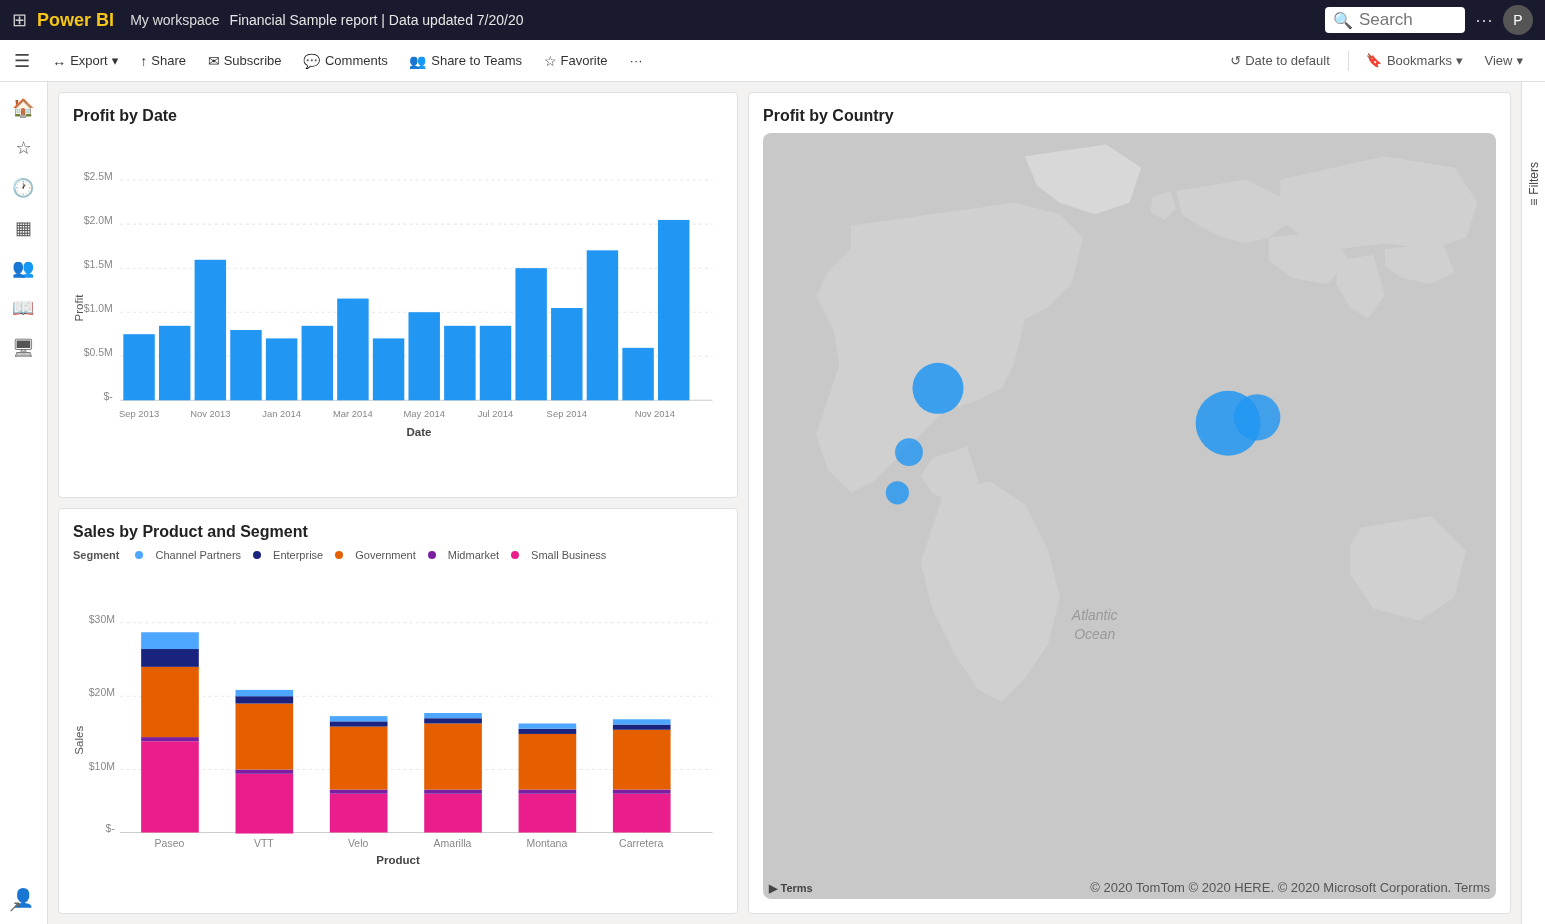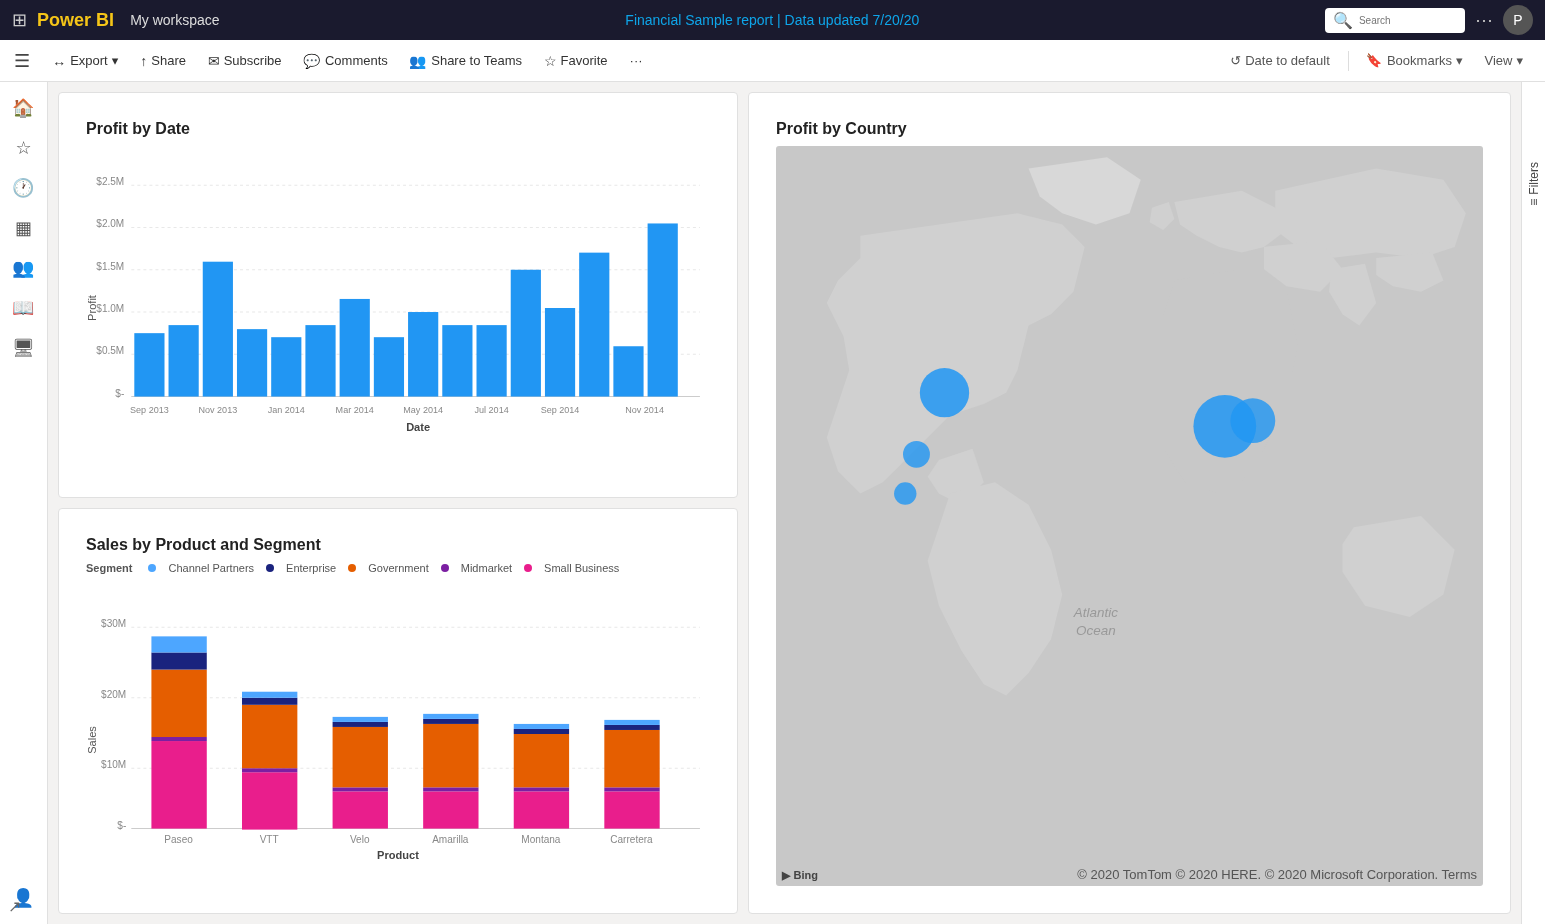--- a/index.html
+++ b/index.html
@@ -11,26 +11,26 @@
       background: #1a1a2e;
       display: flex;
       align-items: center;
       padding: 0 12px;
       gap: 10px;
       color: white;
     }
     .top-bar .grid-icon { color: #ccc; font-size: 18px; cursor: pointer; }
     .top-bar .logo { color: #f5c518; font-weight: bold; font-size: 18px; margin-right: 6px; }
     .top-bar .workspace { color: #ddd; font-size: 14px; }
-    .top-bar .report-title { flex: 1; text-align: center; color: #0ea5e9; font-size: 14px; }
+    .top-bar .report-title { flex: 1; color: #e5e5e5; font-size: 14px; }
     .top-bar .search-box {
       display: flex; align-items: center; background: white;
       border-radius: 4px; padding: 3px 8px; gap: 6px; width: 140px;
     }
-    .top-bar .search-box input { border: none; outline: none; font-size: 10px; width: 100px; }
+    .top-bar .search-box input { border: none; outline: none; font-size: 17px; width: 100px; }
     .top-bar .more-icon { color: #ccc; font-size: 18px; cursor: pointer; }
     .top-bar .avatar {
       width: 30px; height: 30px; border-radius: 50%; background: #555;
       display: flex; align-items: center; justify-content: center; color: white; font-size: 14px;
     }
 
     
     .toolbar {
       height: 42px;
       background: #fff;
@@ -98,21 +98,21 @@
       overflow: hidden;
     }
 
     
     .chart-panel {
       background: #fff;
       border: 1px solid #e0e0e0;
       border-radius: 4px;
       display: flex;
       flex-direction: column;
-      padding: 27px;
+      padding: 14px;
       position: relative;
     }
     .chart-panel.profit-date { flex: 0 0 660px; }
     .chart-panel.sales-product { flex: 0 0 660px; }
     .chart-panel.profit-country { flex: 1; justify-content: center; }
 
     .chart-title {
       font-size: 16px;
       font-weight: 600;
       color: #222;
@@ -154,21 +154,21 @@
     .legend-item { display: flex; align-items: center; gap: 12px; }
     .legend-dot { width: 8px; height: 8px; border-radius: 50%; }
     .legend-label-bold { font-weight: 600; margin-right: 4px; }
 
     
     .map-container {
       flex: 1;
       background: #c8c8c8;
       position: relative;
       overflow: hidden;
-      border-radius: 3px;
+      border-radius: 8px;
     }
     .map-copyright {
       position: absolute;
       bottom: 4px;
       right: 6px;
       font-size: 13px;
       color: #555;
     }
     .bing-logo {
       position: absolute;
@@ -478,21 +478,21 @@
             <circle cx="110" cy="275" r="12" fill="#2196F3" opacity="0.8"></circle>
 
             <circle cx="100" cy="310" r="10" fill="#2196F3" opacity="0.8"></circle>
 
             <circle cx="385" cy="250" r="28" fill="#2196F3" opacity="0.85"></circle>
 
             <circle cx="410" cy="245" r="20" fill="#2196F3" opacity="0.8"></circle>
           </svg>
 
           
-          <div class="bing-logo">▶ Bing</div>
+          <div class="bing-logo">▶ Terms</div>
 
           
           <div class="map-copyright">© 2020 TomTom © 2020 HERE. © 2020 Microsoft Corporation. Terms</div>
         </div>
       </div>
 
     </div>
   </div>
 
   <div class="right-sidebar">

